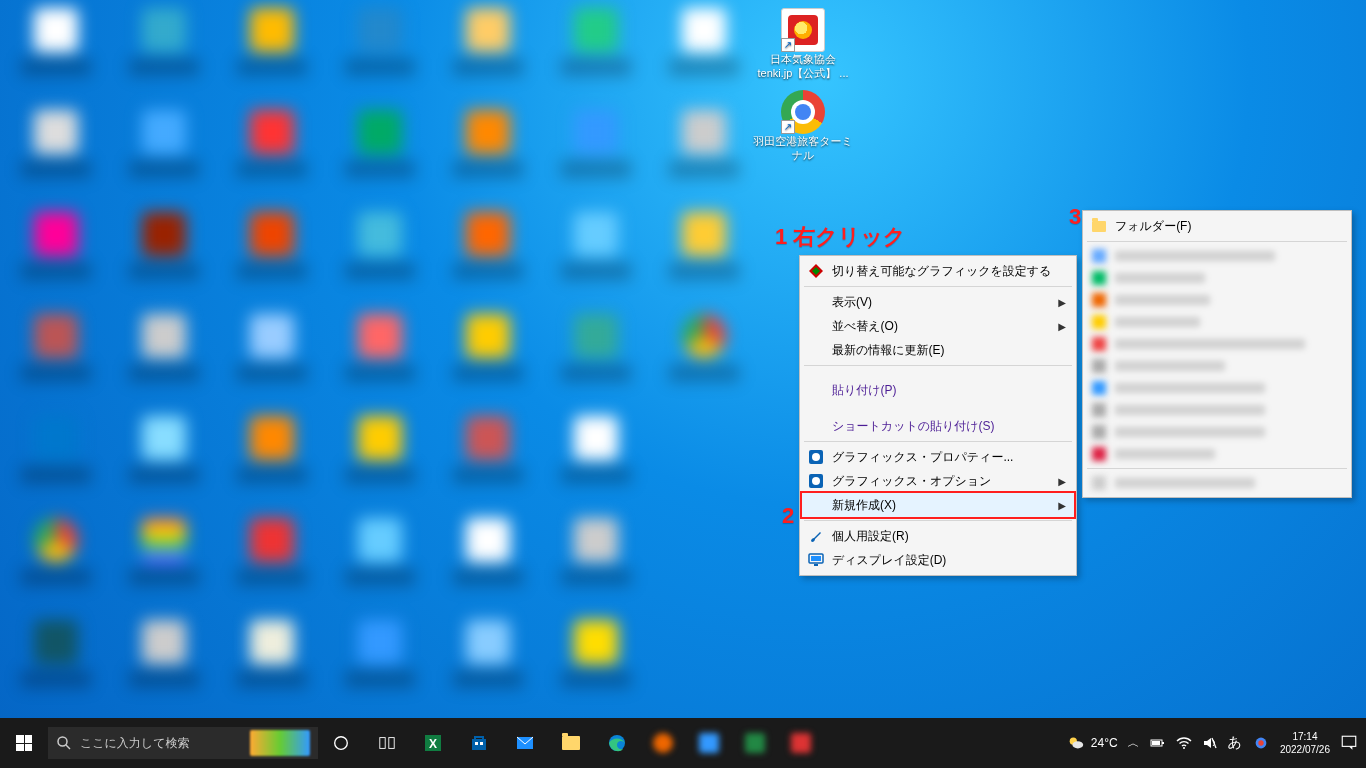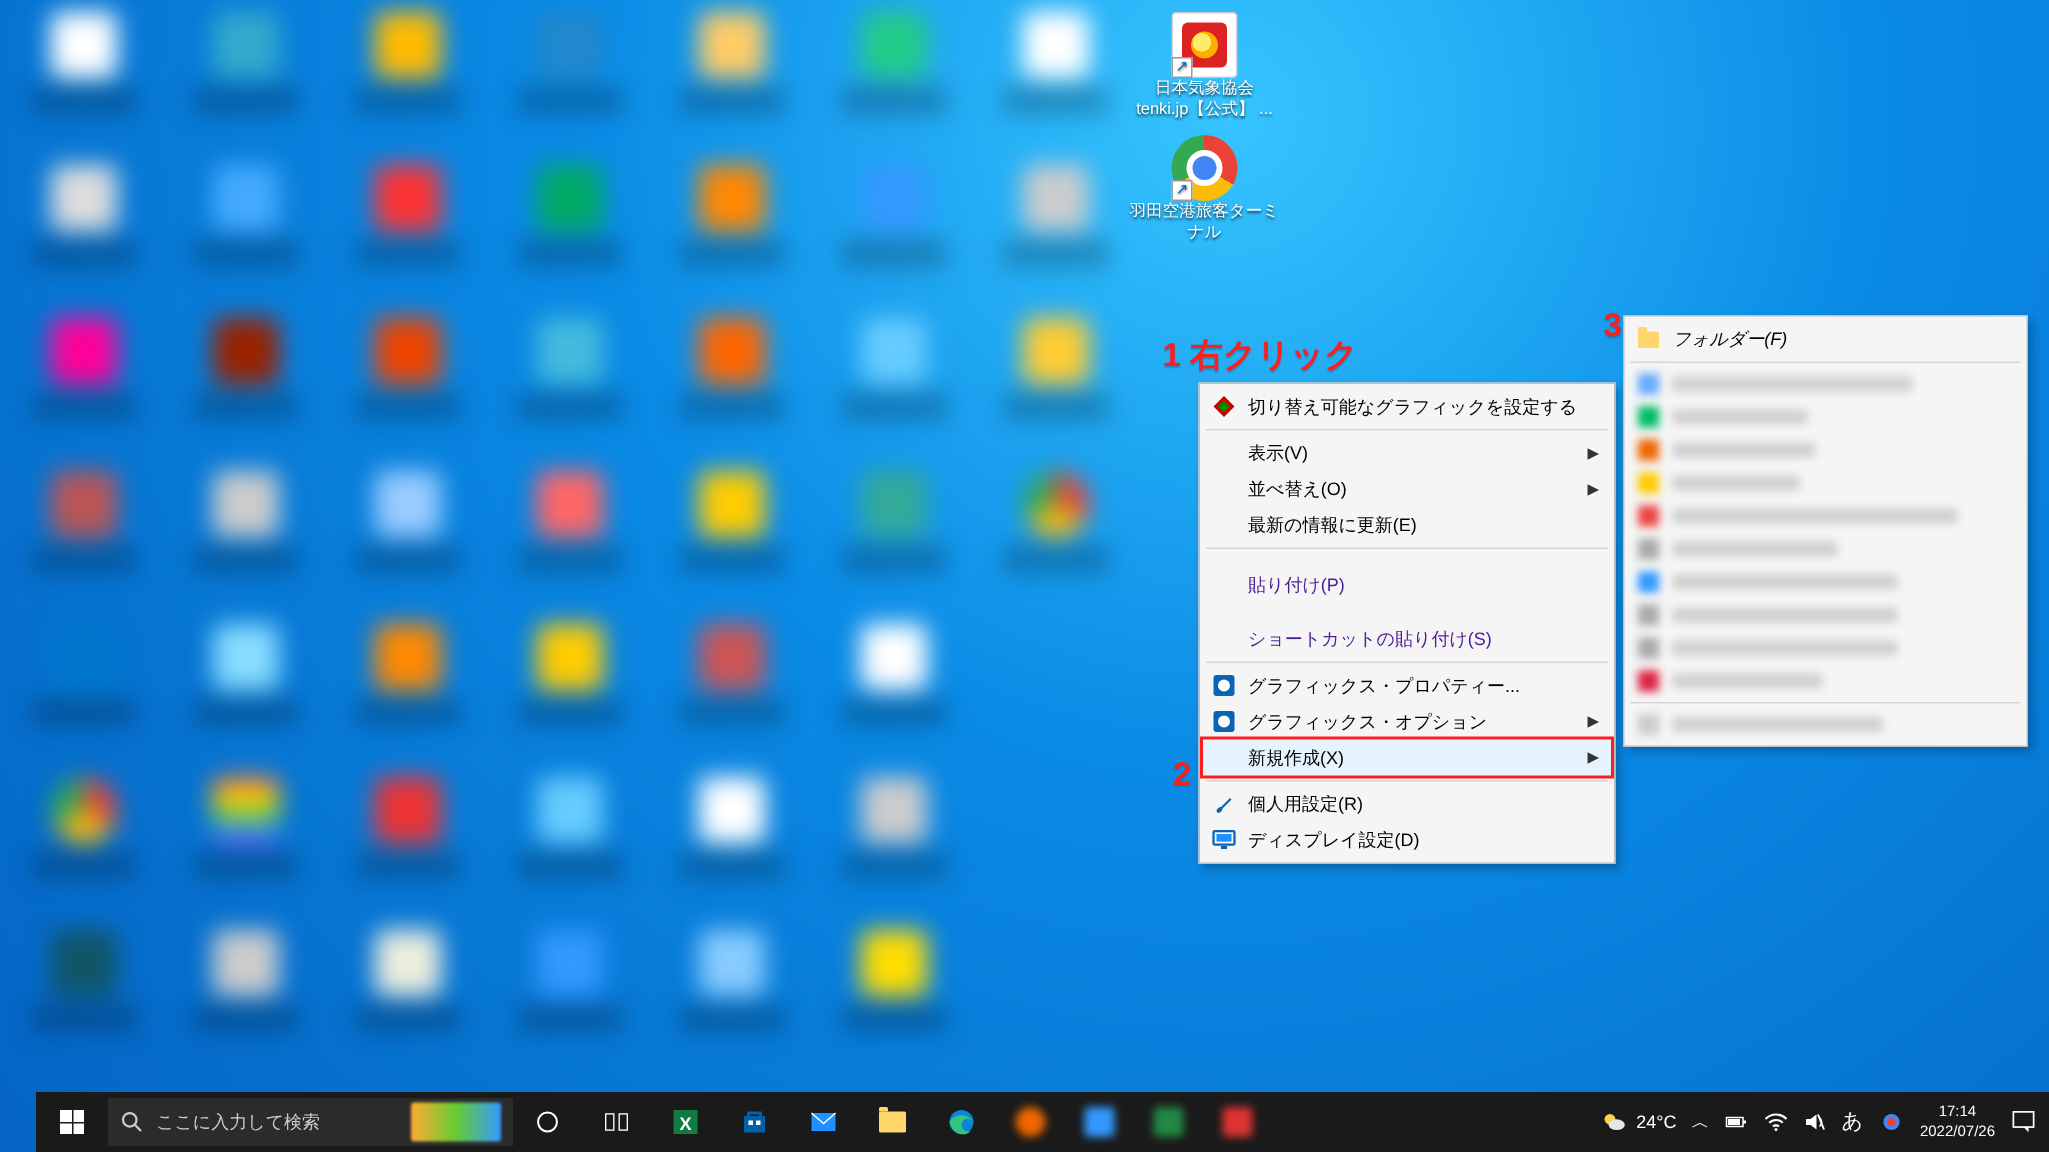--- a/index.html
+++ b/index.html
@@ -47,26 +47,26 @@
     padding: 3px 2px;
   }
   .ctx-menu .row { height: 24px; display: flex; align-items: center; padding: 0 24px 0 30px; position: relative; white-space: nowrap; cursor: default; }
   .ctx-menu .row.disabled { color: #4c1d95; margin-top: 12px; }
   .ctx-menu .row .shortcut { position: absolute; right: 28px; color: #666; }
   .ctx-menu .row .chevron { position: absolute; right: 8px; font-size: 10px; color: #333; }
   .ctx-menu .sep { height: 1px; background: #d5d5d5; margin: 3px 2px; }
   .ctx-menu .ico { position: absolute; left: 6px; width: 16px; height: 16px; display: flex; align-items: center; justify-content: center; }
   .red-box2 { outline: 2px solid #ff1e1e; outline-offset: 0; }
   
-  .sub-ctx { filter: blur(0); font-style: italic; }
+  .sub-ctx { filter: blur(0); }
   .sub-ctx .blur-row { height: 22px; display:flex; align-items:center; padding:0 12px 0 30px; position:relative; }
   .sub-ctx .blur-row .ico { left:6px; }
   .sub-ctx .blur-row .bar { width: 100px; height: 10px; background: rgba(0,0,0,.15); border-radius:2px; }
   
-  .taskbar { position:absolute; left:0; right:0; bottom:0; height:40px; background:#1a1a1a; display:flex; align-items:center; color:#fff; font-size:12px;margin-left:24px; }
+  .taskbar { position:absolute; left:0; right:0; bottom:0; height:50px; background:#1a1a1a; display:flex; align-items:center; color:#fff; font-size:12px; }
   .tb-start { width:48px; height:40px; display:flex; align-items:center; justify-content:center; }
   .tb-search { flex: 0 0 270px; height:32px; background:#2b2b2b; display:flex; align-items:center; padding:0 8px; gap:8px; color:#ccc; }
   .tb-icons { display:flex; align-items:center; height:40px; }
   .tb-icons .tbi { width:46px; height:40px; display:flex; align-items:center; justify-content:center; }
   .tray { margin-left:auto; display:flex; align-items:center; gap:10px; padding:0 8px; }
   .tray .clock { text-align:center; font-size:10px; line-height:13px; }
   .weather-pill { display:flex; align-items:center; gap:6px; }
   
   .win-logo { width:16px; height:16px; display:grid; grid-template-columns:1fr 1fr; grid-template-rows:1fr 1fr; gap:1px; }
   .win-logo span { background:#fff; }

